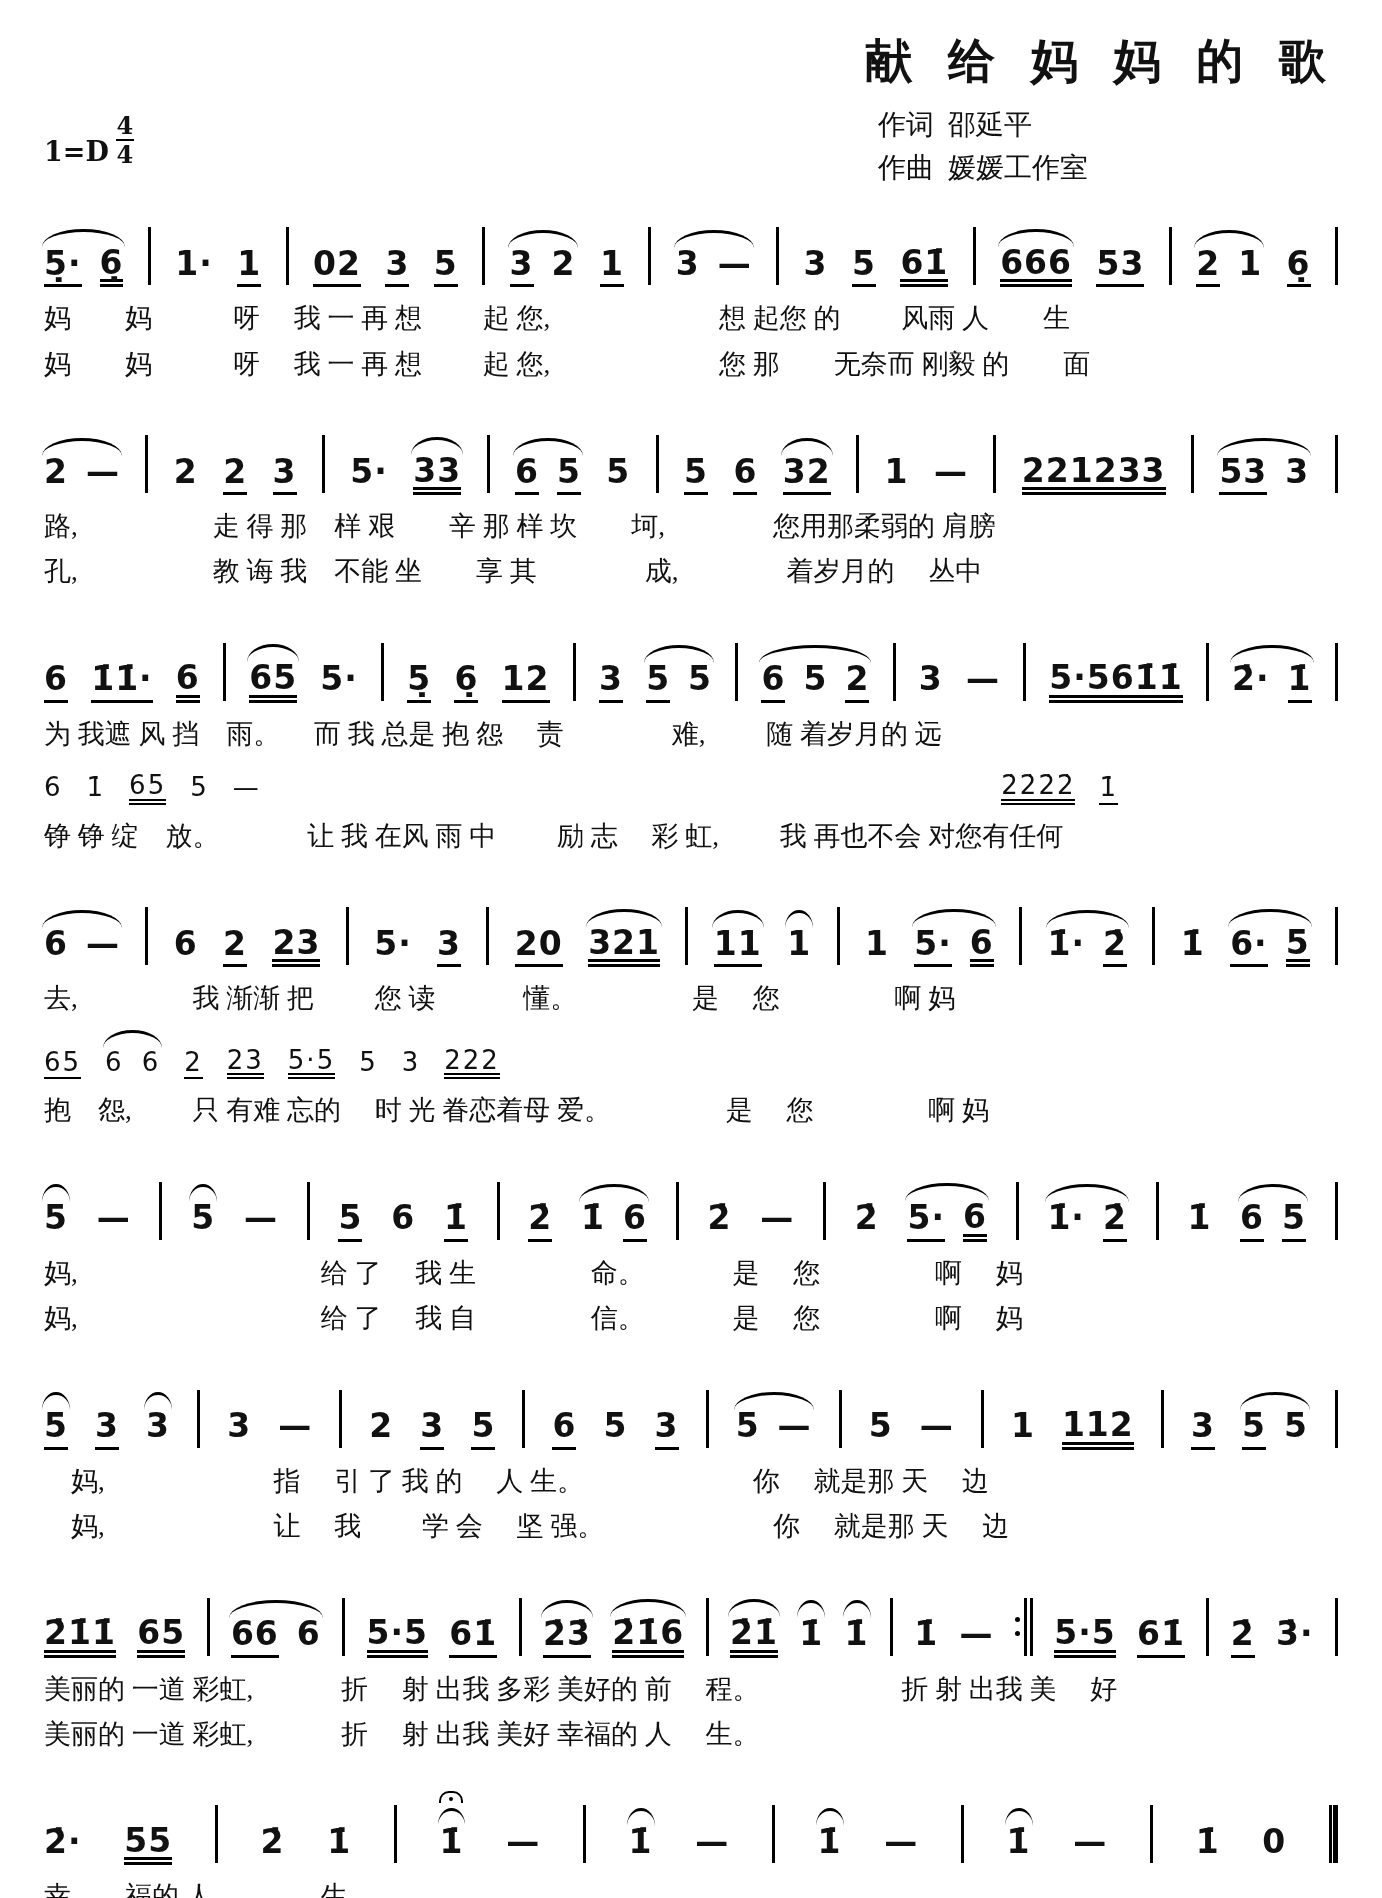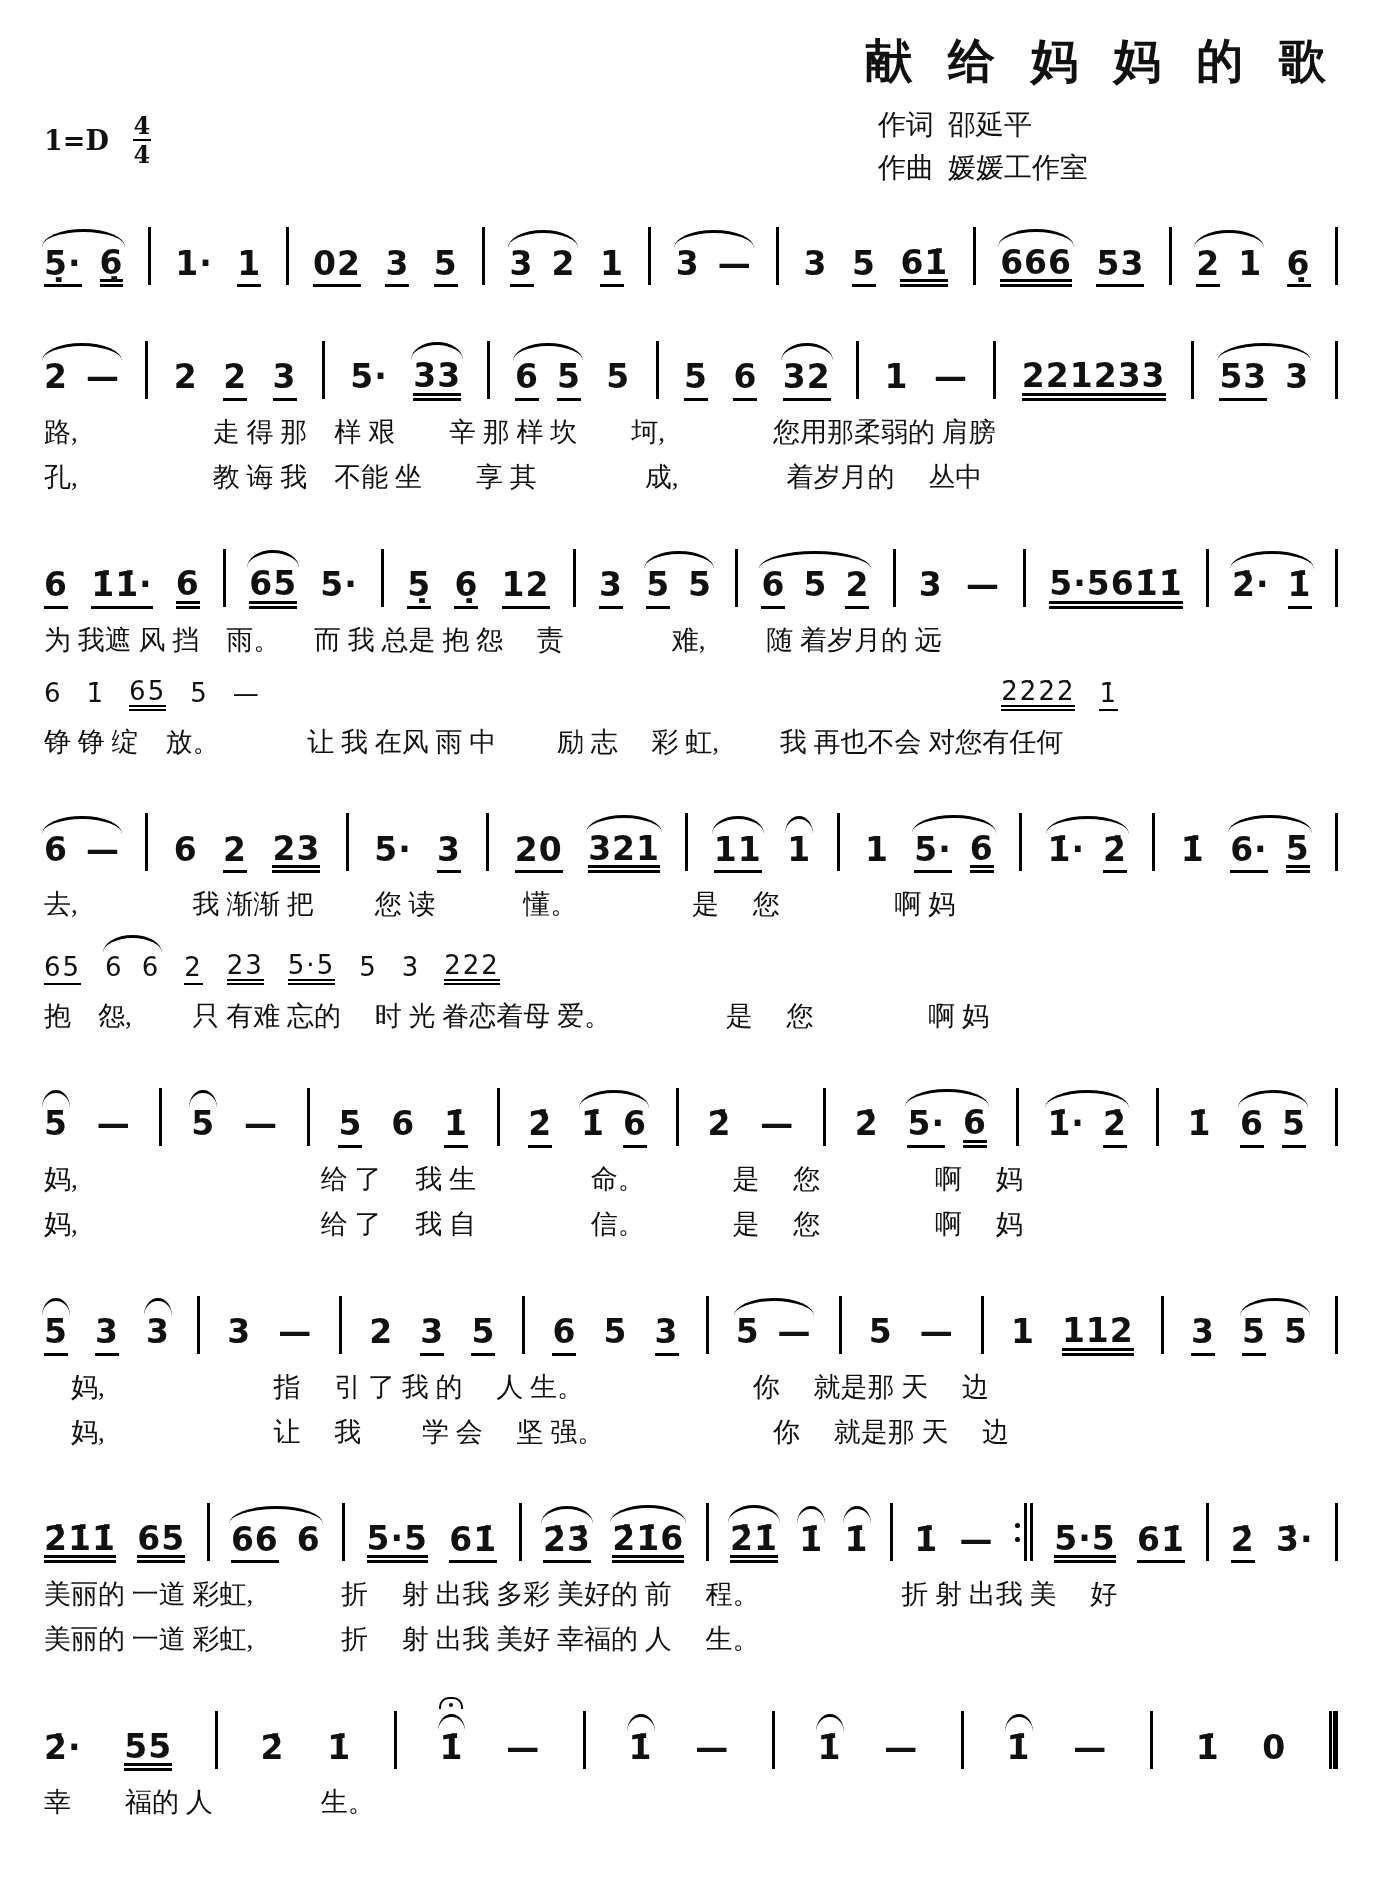--- a/index.html
+++ b/index.html
@@ -1,21 +1,21 @@
 <!DOCTYPE html>
 <html><head>
 <meta charset="utf-8">
 <style>
   html,body{margin:0;padding:0;background:#ffffff;}
   body{width:1382px;min-height:1898px;margin:0 auto;font-family:"Liberation Serif",serif;color:#111;}
   .page{padding:16px 44px 10px 44px;box-sizing:border-box;}
   
   .title{text-align:right;font-size:47px;font-weight:700;letter-spacing:12px;margin:14px 0 6px 0;font-family:"Liberation Serif",serif;}
   .head-row{display:flex;justify-content:space-between;align-items:flex-start;margin-top:2px;}
-  .keysig{display:flex;align-items:center;font-size:27px;font-weight:600;font-family:"DejaVu Serif",serif;margin-top:14px;gap:17px;}
+  .keysig{display:flex;align-items:flex-end;font-size:27px;font-weight:600;font-family:"DejaVu Serif",serif;margin-top:14px;}
   .frac{display:inline-flex;flex-direction:column;align-items:center;font-size:24px;line-height:1.05;margin-left:7px;}
   .fline{width:18px;height:2px;background:#000;margin:1px 0;}
   .credits{font-size:28px;line-height:1.55;margin-right:250px;margin-top:4px;}
   .credits .cr-line{white-space:pre;}
   
   #score{margin-top:34px;}
   .system{margin-bottom:50px;}
   .notes-row{display:flex;justify-content:space-between;align-items:flex-end;}
   .tok{display:inline-flex;flex-direction:column;align-items:center;position:relative;padding-top:22px;}
   .grp{display:inline-flex;gap:18px;align-items:flex-end;}
@@ -152,20 +152,22 @@
               <span class="tok">
                 <span class="nt">1</span>
               </span>
             </span>
           </span>
           <span class="tok">
             <span class="nt u1">6̣</span>
           </span>
           <div class="bar"></div>
         </div>
+        <div class="lyrics">妈　　妈　　　呀　 我 一 再 想　　 起 您,　　　　　　 想 起您 的　　 风雨 人　　生</div>
+        <div class="lyrics">妈　　妈　　　呀　 我 一 再 想　　 起 您,　　　　　　 您 那　　无奈而 刚毅 的　　面</div>
       </section>
       <section class="system">
         <div class="notes-row">
           <span class="tok has-arc">
             <div class="arc"></div>
             <span class="grp">
               <span class="tok">
                 <span class="nt">2</span>
               </span>
               <span class="tok">

